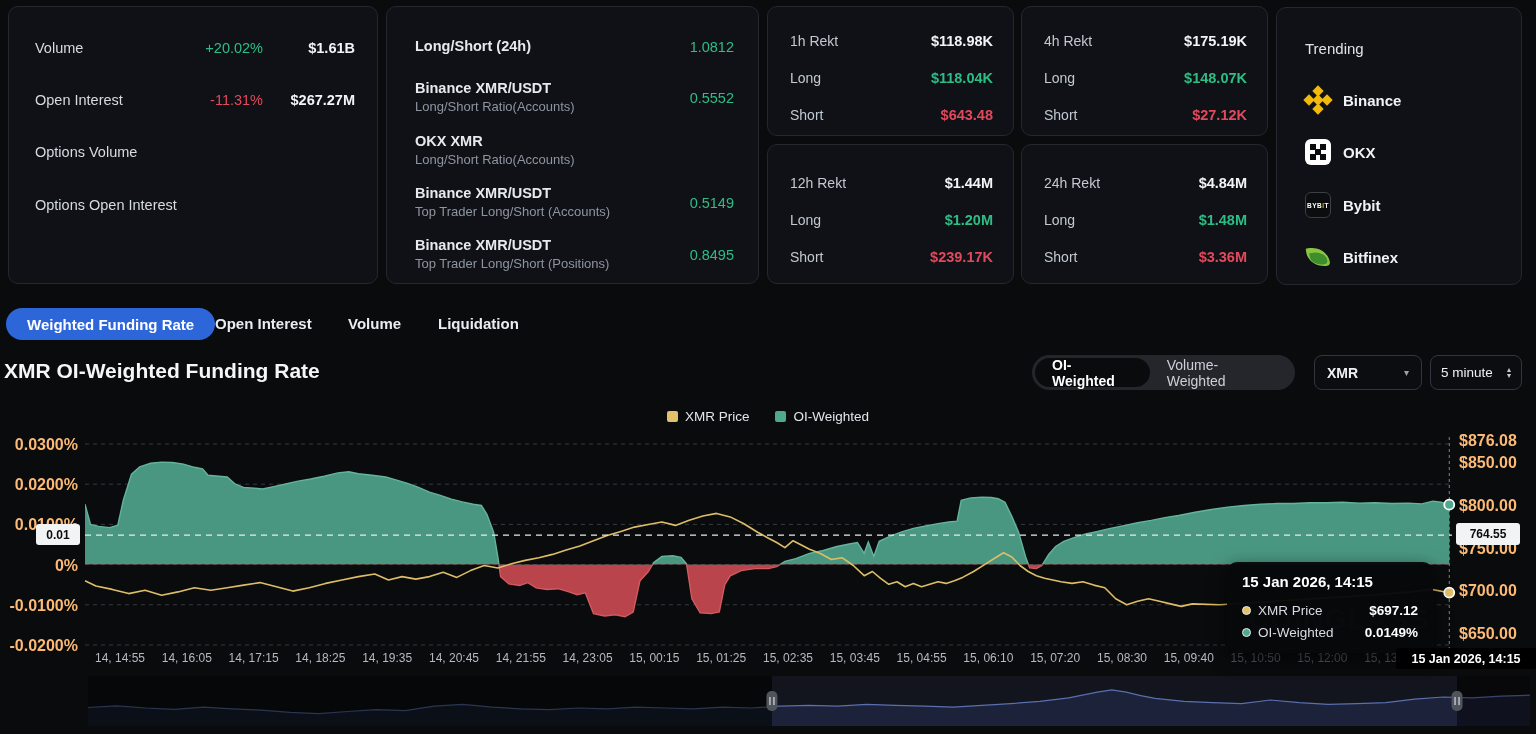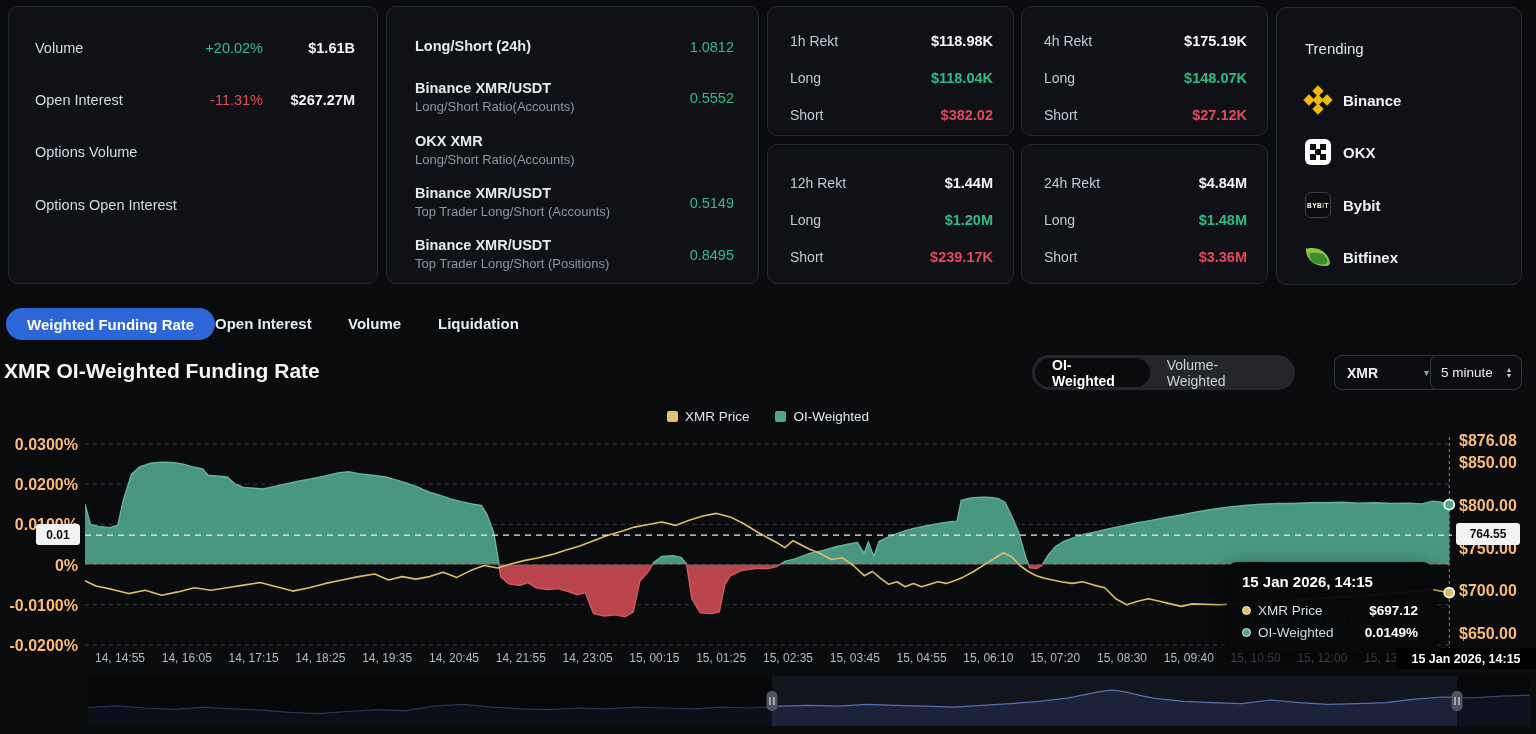--- a/index.html
+++ b/index.html
@@ -161,21 +161,21 @@
   <div class="rekt-row" style="top:24px;">
       <span class="rekt-label">1h Rekt</span>
       <span class="rekt-val">$118.98K</span>
     </div>
   <div class="rekt-row" style="top:61px;">
       <span class="rekt-label">Long</span>
       <span class="rekt-val green">$118.04K</span>
     </div>
   <div class="rekt-row" style="top:98px;">
       <span class="rekt-label">Short</span>
-      <span class="rekt-val red">$382.02</span>
+      <span class="rekt-val red">$643.48</span>
     </div>
 </div>
 <div class="card" style="left:1021px;top:6px;width:247px;height:130px;">
   <div class="rekt-row" style="top:24px;">
       <span class="rekt-label">4h Rekt</span>
       <span class="rekt-val">$175.19K</span>
     </div>
   <div class="rekt-row" style="top:61px;">
       <span class="rekt-label">Long</span>
       <span class="rekt-val green">$148.07K</span>
@@ -255,21 +255,21 @@
 <div class="tab" style="left:215px;">Open Interest</div>
 <div class="tab" style="left:348px;">Volume</div>
 <div class="tab" style="left:438px;">Liquidation</div>
 
 <div class="page-title">XMR OI-Weighted Funding Rate</div>
 
 <div class="seg">
   <div class="seg-opt active">OI-Weighted</div>
   <div class="seg-opt">Volume-Weighted</div>
 </div>
-<div class="select" style="left:1314px;width:108px;justify-content:space-between;margin-left:20px;">
+<div class="select" style="left:1314px;width:108px;justify-content:space-between;">
   <span class="val">XMR</span>
   <span class="caret">▾</span>
 </div>
 <div class="select" style="left:1430px;width:92px;justify-content:space-between;padding:0 10px;">
   <span class="val" style="font-weight:normal;font-size:13.5px;">5 minute</span>
   <span class="updown">
       <span>▴</span>
       <span>▾</span>
     </span>
 </div>

